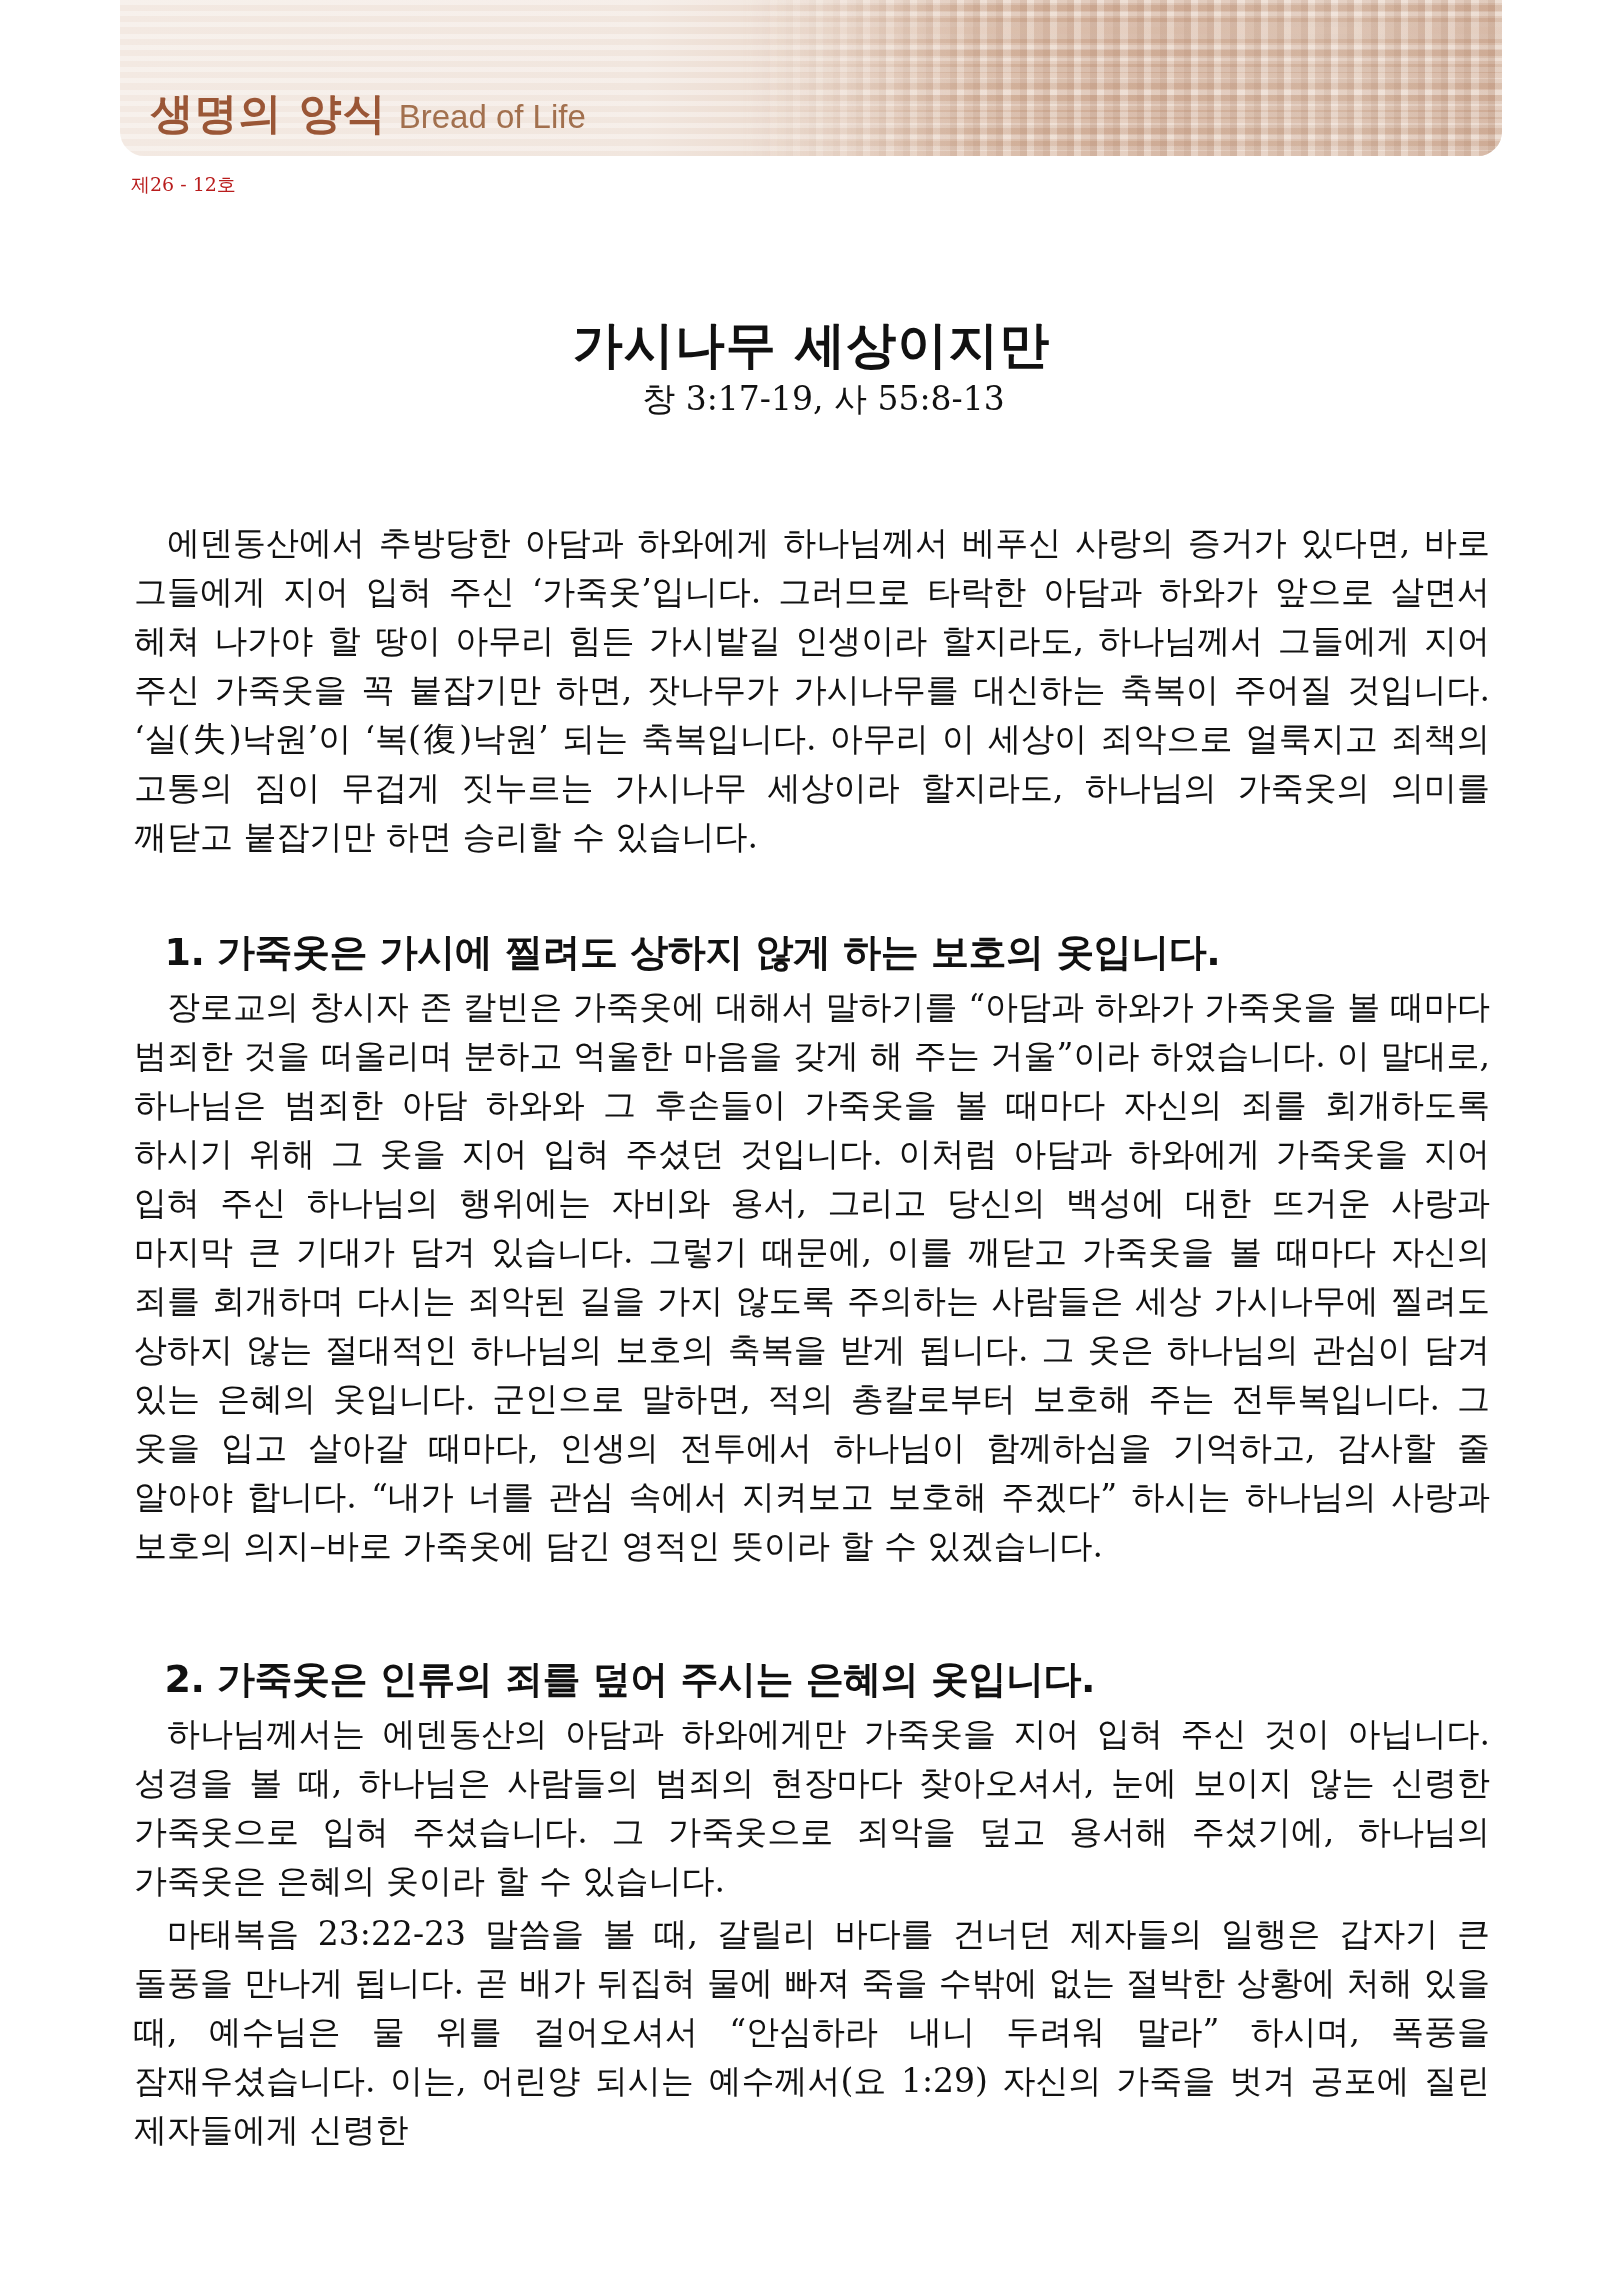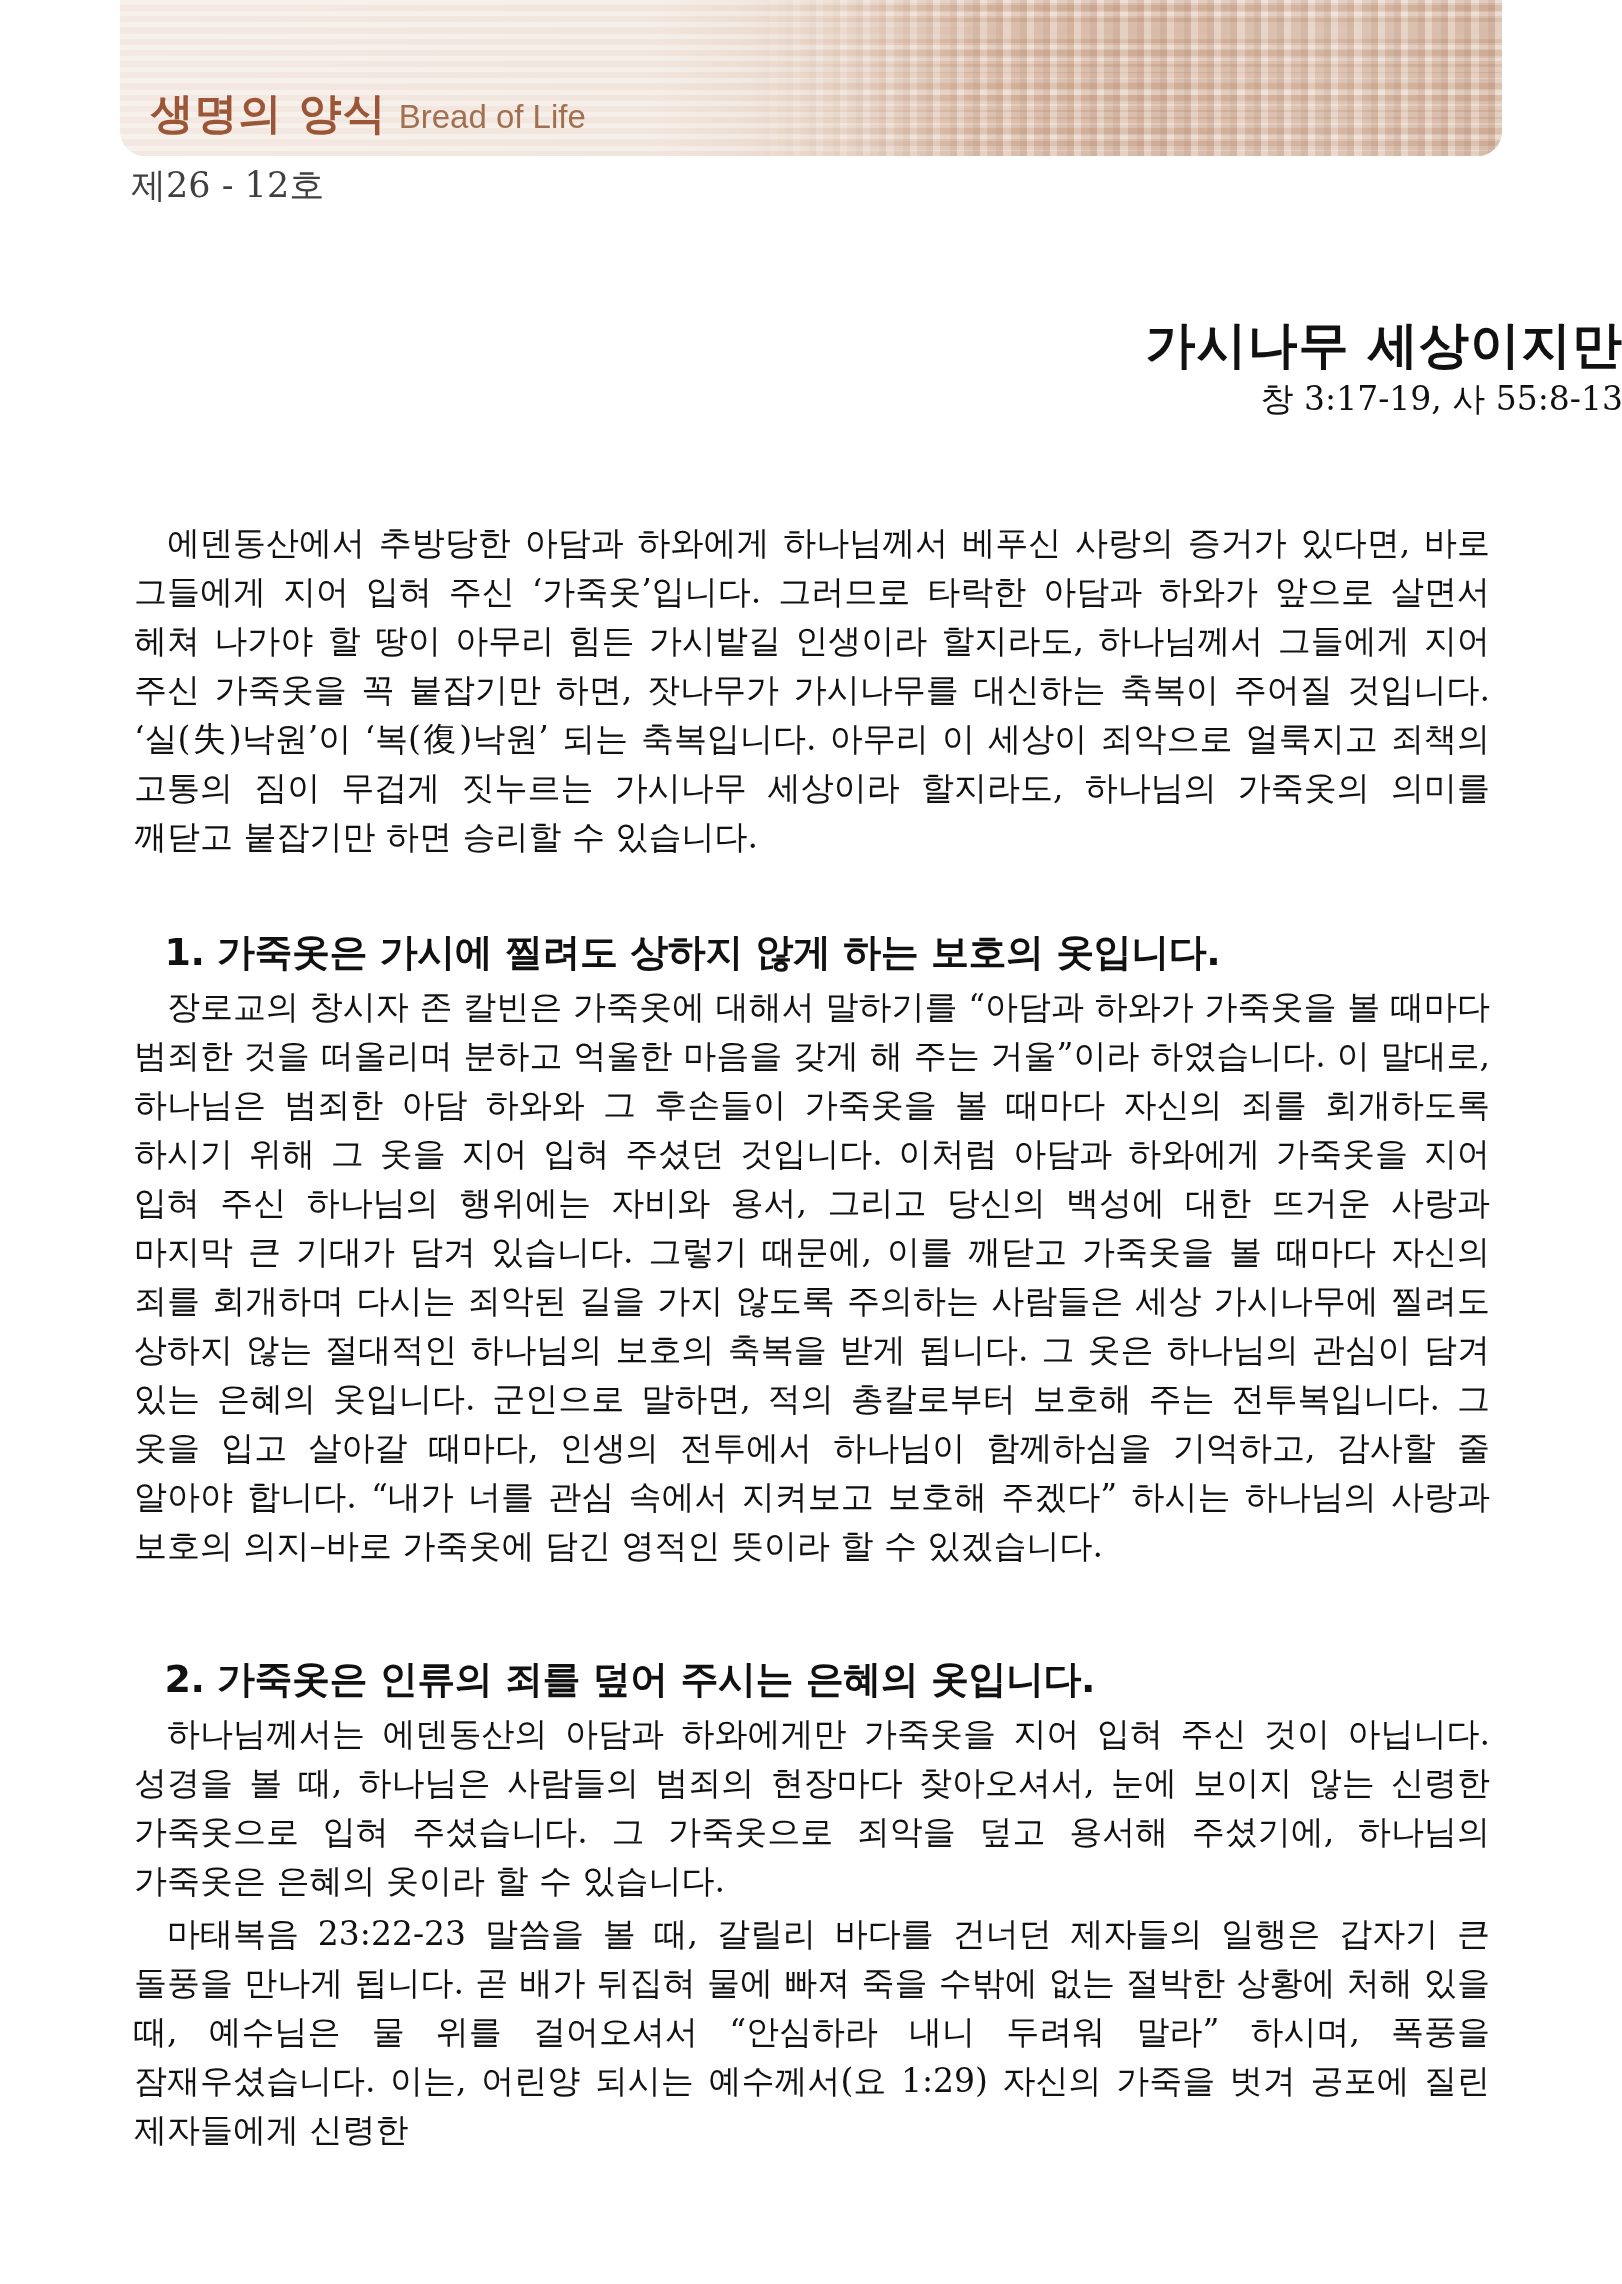--- a/index.html
+++ b/index.html
@@ -15,24 +15,24 @@
             background:
               repeating-linear-gradient(90deg, rgba(190,150,125,0.35) 0 7.1px, rgba(250,240,232,0.3) 7.1px 14.2px, rgba(205,168,145,0.25) 14.2px 23.4px),
               repeating-linear-gradient(0deg, rgba(255,255,255,0.18) 0 6.1px, rgba(180,140,115,0.15) 6.1px 15.3px);
             -webkit-mask-image: linear-gradient(90deg, transparent 0%, #000 35%);
             mask-image: linear-gradient(90deg, transparent 0%, #000 35%); }
   .banner-title { position: absolute; left: 30.5px; top: 85px; display: flex; align-items: baseline; gap: 12.2px; }
   .banner-ko { font-family: "DejaVu Sans", sans-serif; font-weight: bold; font-size: 43px;
                color: #9a5636; letter-spacing: 1px; text-align: right; }
   .banner-en { font-family: "Liberation Sans", sans-serif; font-size: 33px; color: #a2704e; }
 
-  .issue { position: absolute; left: 131px; top: 162px; font-size: 35px; color: #404040;
+  .issue { position: absolute; left: 131px; top: 172px; font-size: 19px; color: #b91c1c;
            font-family: "DejaVu Serif", serif; }
 
-  .title-block { position: absolute; left: 0; width: 1623px; top: 315px; text-align: right; }
+  .title-block { position: absolute; left: 0; width: 1623px; top: 315px; text-align: center; }
   .main-title { font-family: "DejaVu Sans", sans-serif; font-weight: bold; font-size: 50px;
                 letter-spacing: 1px; line-height: 61px; }
   .scripture { font-family: "DejaVu Serif", serif; font-size: 33px; line-height: 46px; margin-top: 0; padding-left: 24px; }
 
   .content { position: absolute; left: 130px; top: 514px; width: 1364px; }
   .para { font-size: 33px; line-height: 49px; text-align: justify; text-align-last: left;
           word-break: keep-all; margin: 4px; }
   .indent { text-indent: 33px; }
   .heading { font-family: "DejaVu Sans", sans-serif; font-weight: bold; font-size: 38px;
              line-height: 51px; margin: 4px; padding-left: 30.5px; letter-spacing: -0.5px; }

